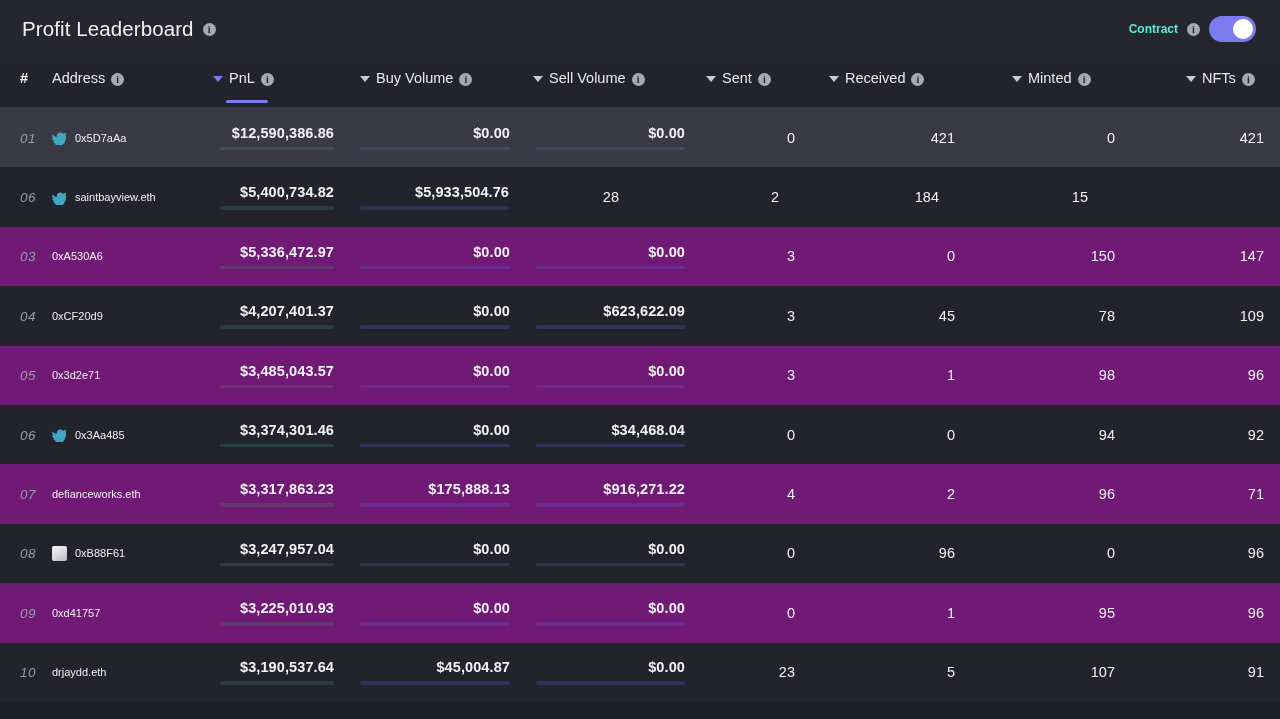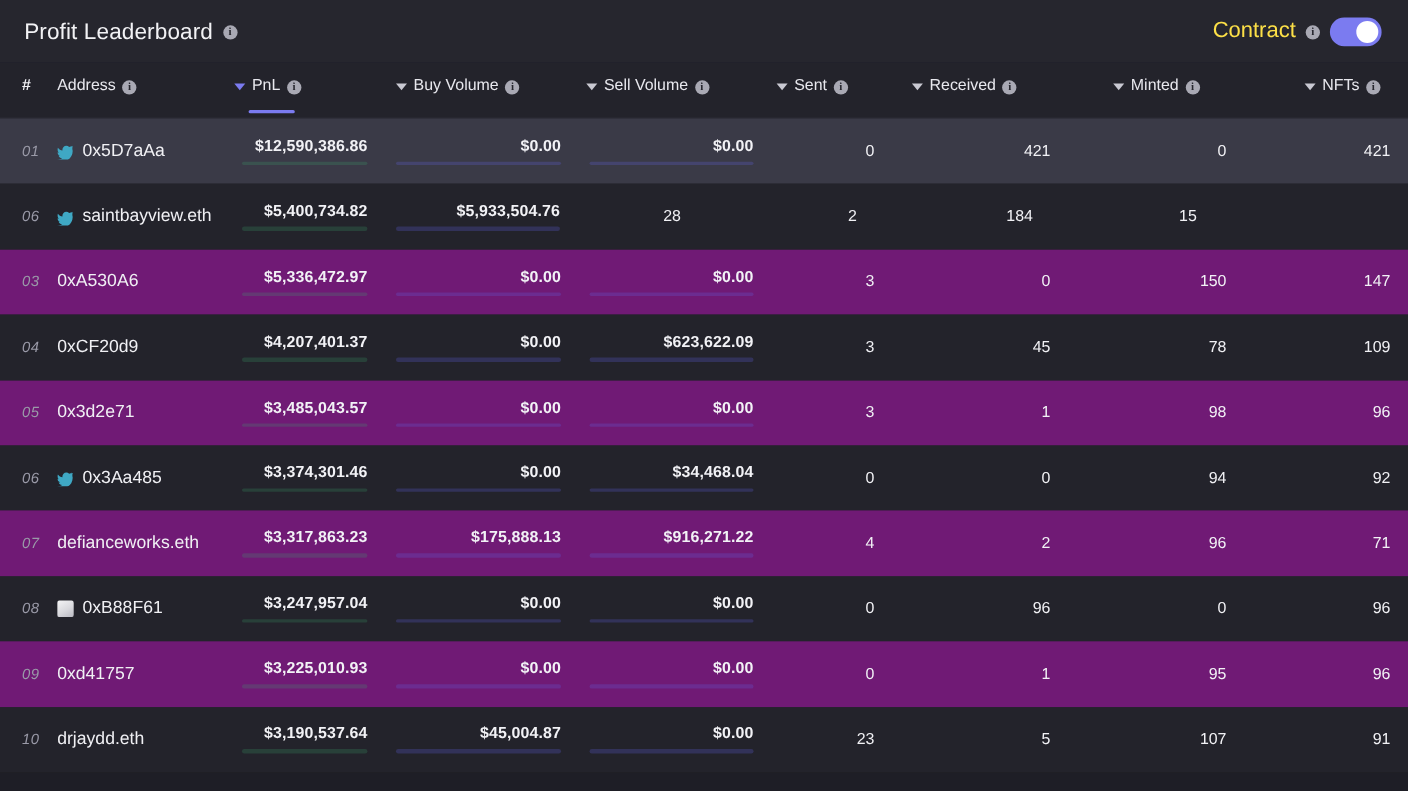--- a/index.html
+++ b/index.html
@@ -47,22 +47,23 @@
     flex: none;
     position: relative;
     top: 1px;
   }
   #contract-toggle-wrap {
     display: flex;
     align-items: center;
     gap: 9px;
   }
   #contract-label {
-    color: #fde047;
-    font-size: 20px;
+    color: #5eead4;
+    font-size: 12px;
+    font-weight: bold;
   }
   .toggle {
     width: 47px;
     height: 26px;
     border-radius: 13px;
     background: #7b7bf0;
     position: relative;
     flex: none;
     cursor: pointer;
   }
@@ -155,21 +156,21 @@
     color: #9a9aa8;
     font-size: 13.5px;
     font-style: italic;
     letter-spacing: .4px;
   }
   .addr {
     display: flex;
     align-items: center;
     gap: 8px;
     color: #f0f0f4;
-    font-size: 16px;
+    font-size: 11px;
     white-space: nowrap;
     overflow: hidden;
   }
   .avatar {
     width: 15px; height: 15px;
     flex: none;
     display: inline-block;
   }
   .avatar.square {
     background: linear-gradient(150deg,#f4f4f6 0%,#d9d9de 55%,#b9b9c2 100%);

